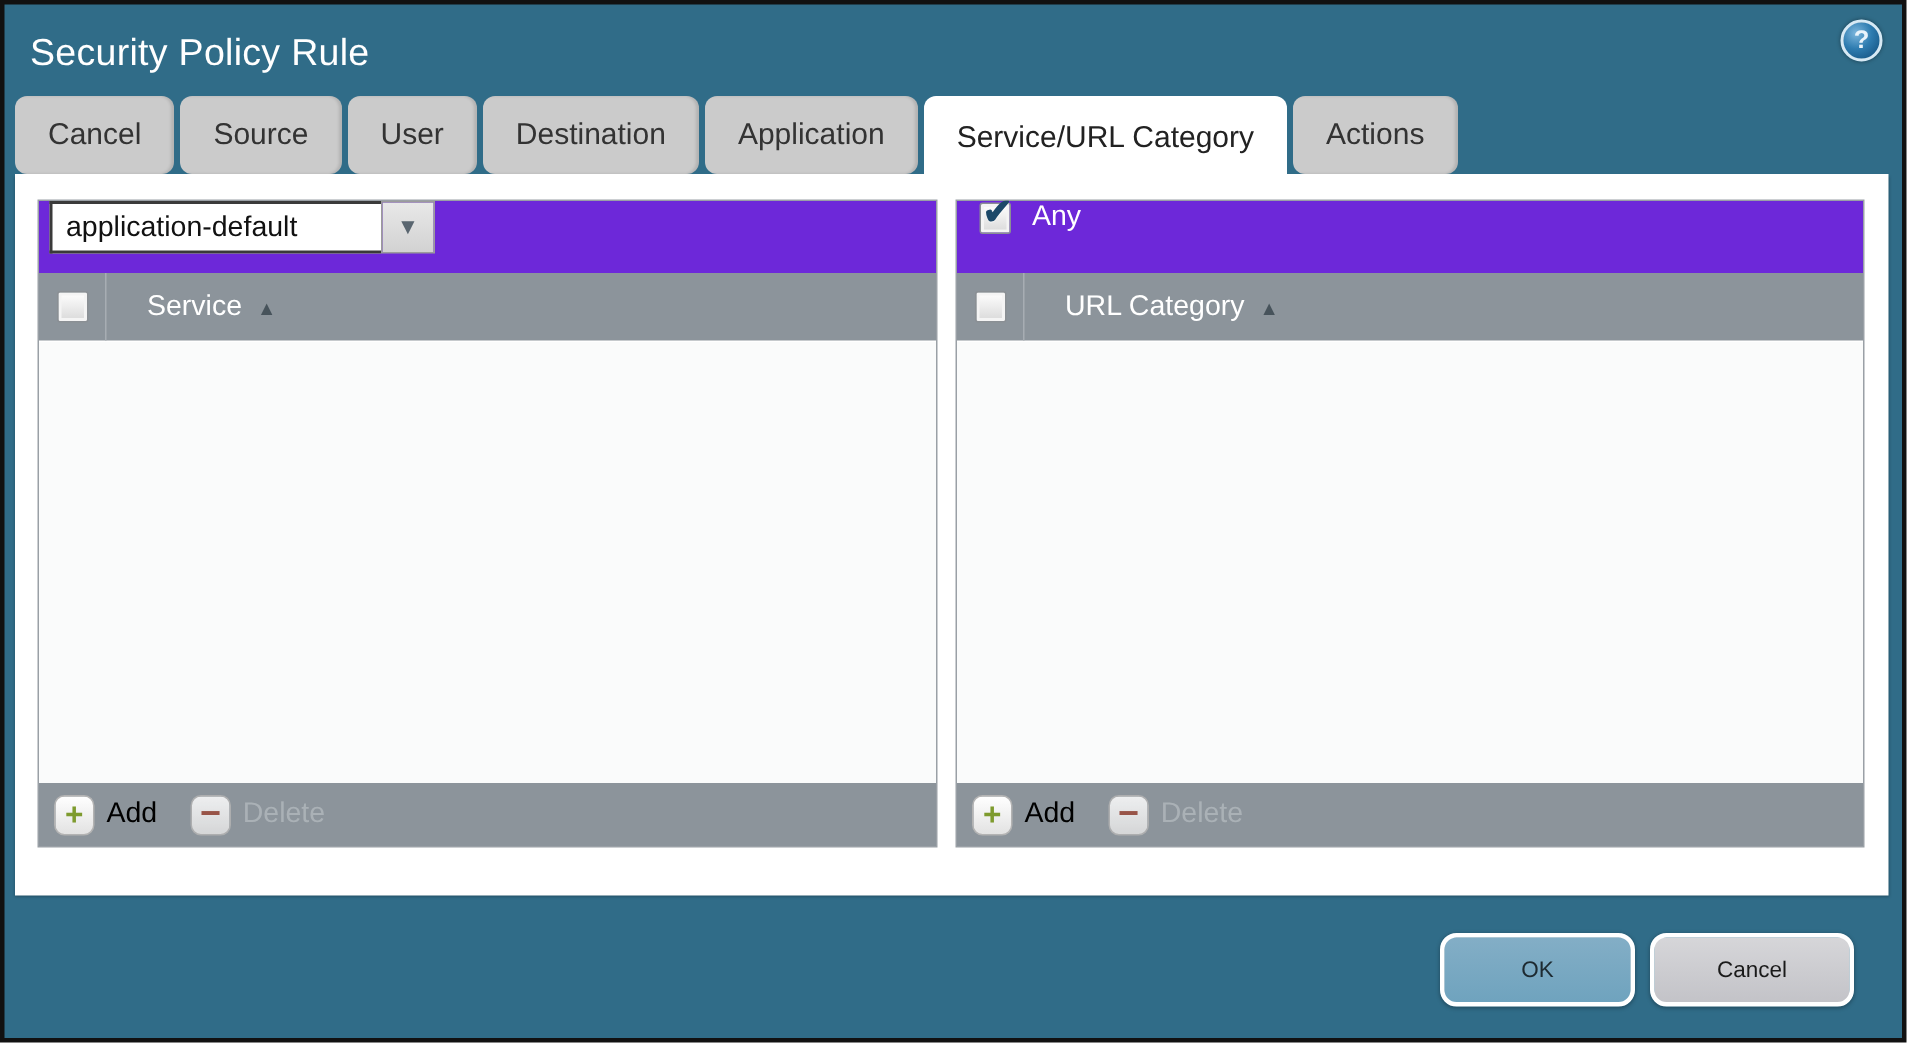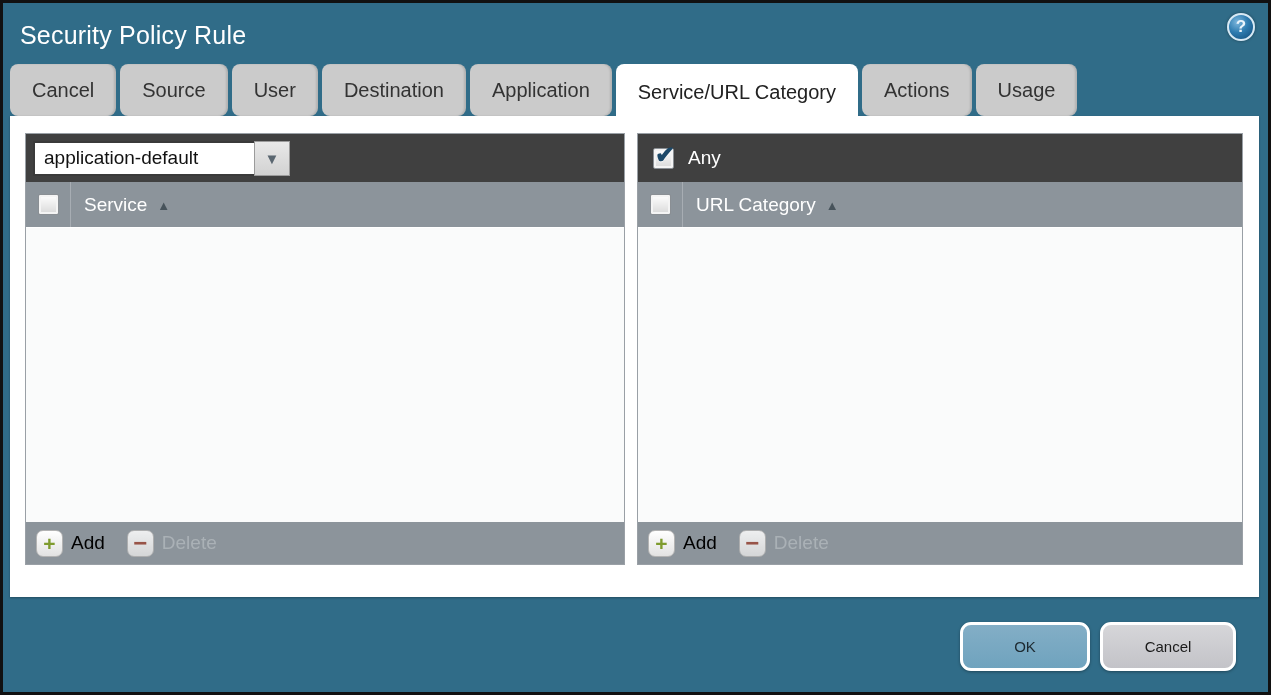--- a/index.html
+++ b/index.html
@@ -59,27 +59,28 @@
 
   .panel {
     position: absolute; top: 17px; height: 432px;
     display: flex; flex-direction: column;
     border: 1px solid #9aa0a6;
   }
   .panel.left  { left: 15px;  width: 600px; }
   .panel.right { left: 627px; width: 606px; }
 
   .panel-toolbar {
-    height: 48px; background: #404040; flex: 0 0 48px;
-    display: flex; align-items: center; padding: 0 7px;
+    height: 48px; background: #6d28d9; flex: 0 0 48px;
+    display: flex; align-items: flex-start; padding: 0 7px;
   }
   .panel-colheader {
     height: 46px; background: #8C949B; flex: 0 0 46px;
     display: flex; align-items: stretch;
     border-bottom: 1px solid #ffffff;
+    gap: 14px;
   }
   .col-cb {
     width: 45px; flex: 0 0 45px;
     display: flex; align-items: center; justify-content: center;
     border-right: 1px solid #a7adb3;
   }
   .col-label {
     display: flex; align-items: center; gap: 10px; padding-left: 13px;
     color: #ffffff; font-size: 19px;
   }
@@ -178,23 +179,20 @@
     </div>
     <div class="tab">
       <span>Application</span>
     </div>
     <div class="tab active">
       <span>Service/URL Category</span>
     </div>
     <div class="tab">
       <span>Actions</span>
     </div>
-    <div class="tab">
-      <span>Usage</span>
-    </div>
   </div>
 
   <div class="content">
 
     <div class="panel left">
       <div class="panel-toolbar">
         <div class="dropdown">
           <input class="dd-input" type="text" value="application-default" style="">
           <div class="dd-btn">
             <span>▼</span>

